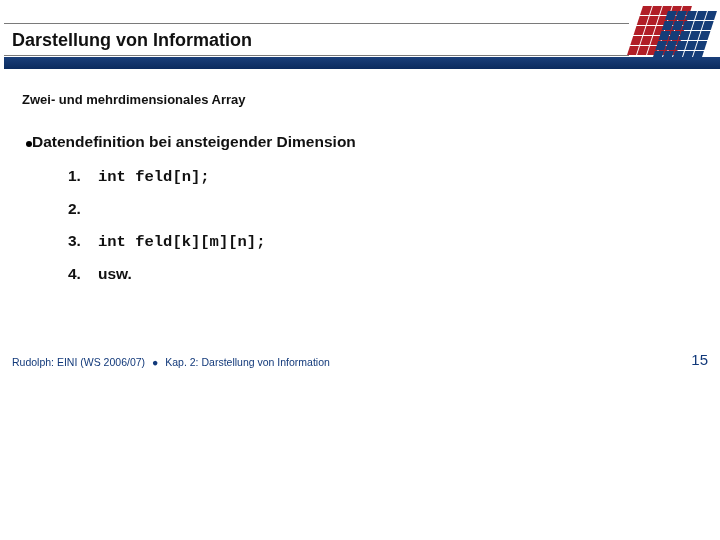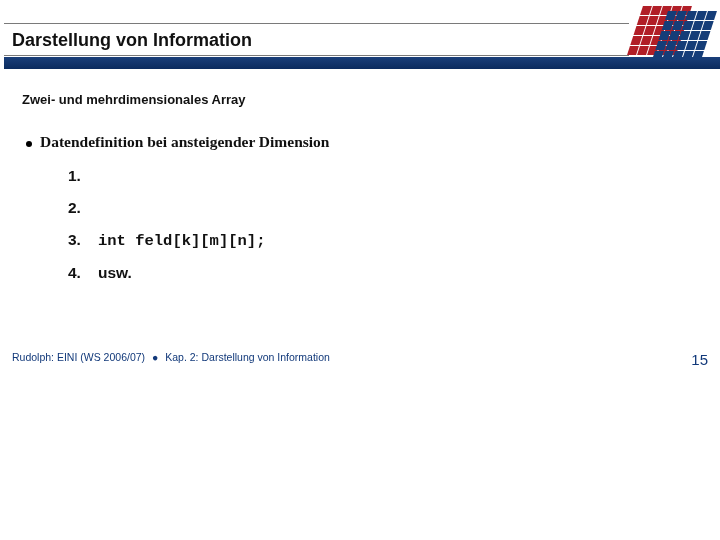--- a/index.html
+++ b/index.html
@@ -73,24 +73,23 @@
   }
   .subtitle {
     font-size: 13px;
     font-weight: bold;
     color: #111;
     margin-bottom: 26px;
   }
   .bulletline {
     display: flex;
     align-items: baseline;
-    gap: 8px;
+    gap: 0;
     margin-left: 4px;
     margin-bottom: 16px;
-    font-family: Liberation Serif, serif;
   }
   .blt {
     width: 6px; height: 6px; border-radius: 50%; background: #000;
     flex: none; margin-top: 7px;
   }
   .btext {
     font-size: 15.5px;
     font-weight: bold;
     color: #111;
   }
@@ -113,21 +112,21 @@
   }
   .numitem .plain { font-family: Arial, sans-serif; font-weight: bold; }
 
   .footer {
     position: absolute;
     left: 12px;
     right: 12px;
     bottom: 12px;
     display: flex;
     justify-content: space-between;
-    align-items: flex-start;
+    align-items: flex-end;
     font-size: 10.5px;
     color: #12397a;
   }
   .footer .dot { margin: 0 4px; }
   .pagenum { color: #12397a; font-size: 15px; }
 </style>
 </head>
 <body>
 
 <div class="slide">
@@ -200,20 +199,21 @@
     <div class="subtitle">Zwei- und mehrdimensionales Array</div>
 
     <div class="bulletline">
       <div class="blt"></div>
       <div class="btext">Datendefinition bei ansteigender Dimension</div>
     </div>
 
     <div class="numlist">
       <div class="numitem">
         <span class="num">1.</span>
+        <span class="code">int feld[n];</span>
       </div>
       <div class="numitem">
         <span class="num">2.</span>
       </div>
       <div class="numitem">
         <span class="num">3.</span>
         <span class="code">int feld[k][m][n];</span>
       </div>
       <div class="numitem">
         <span class="num">4.</span>

